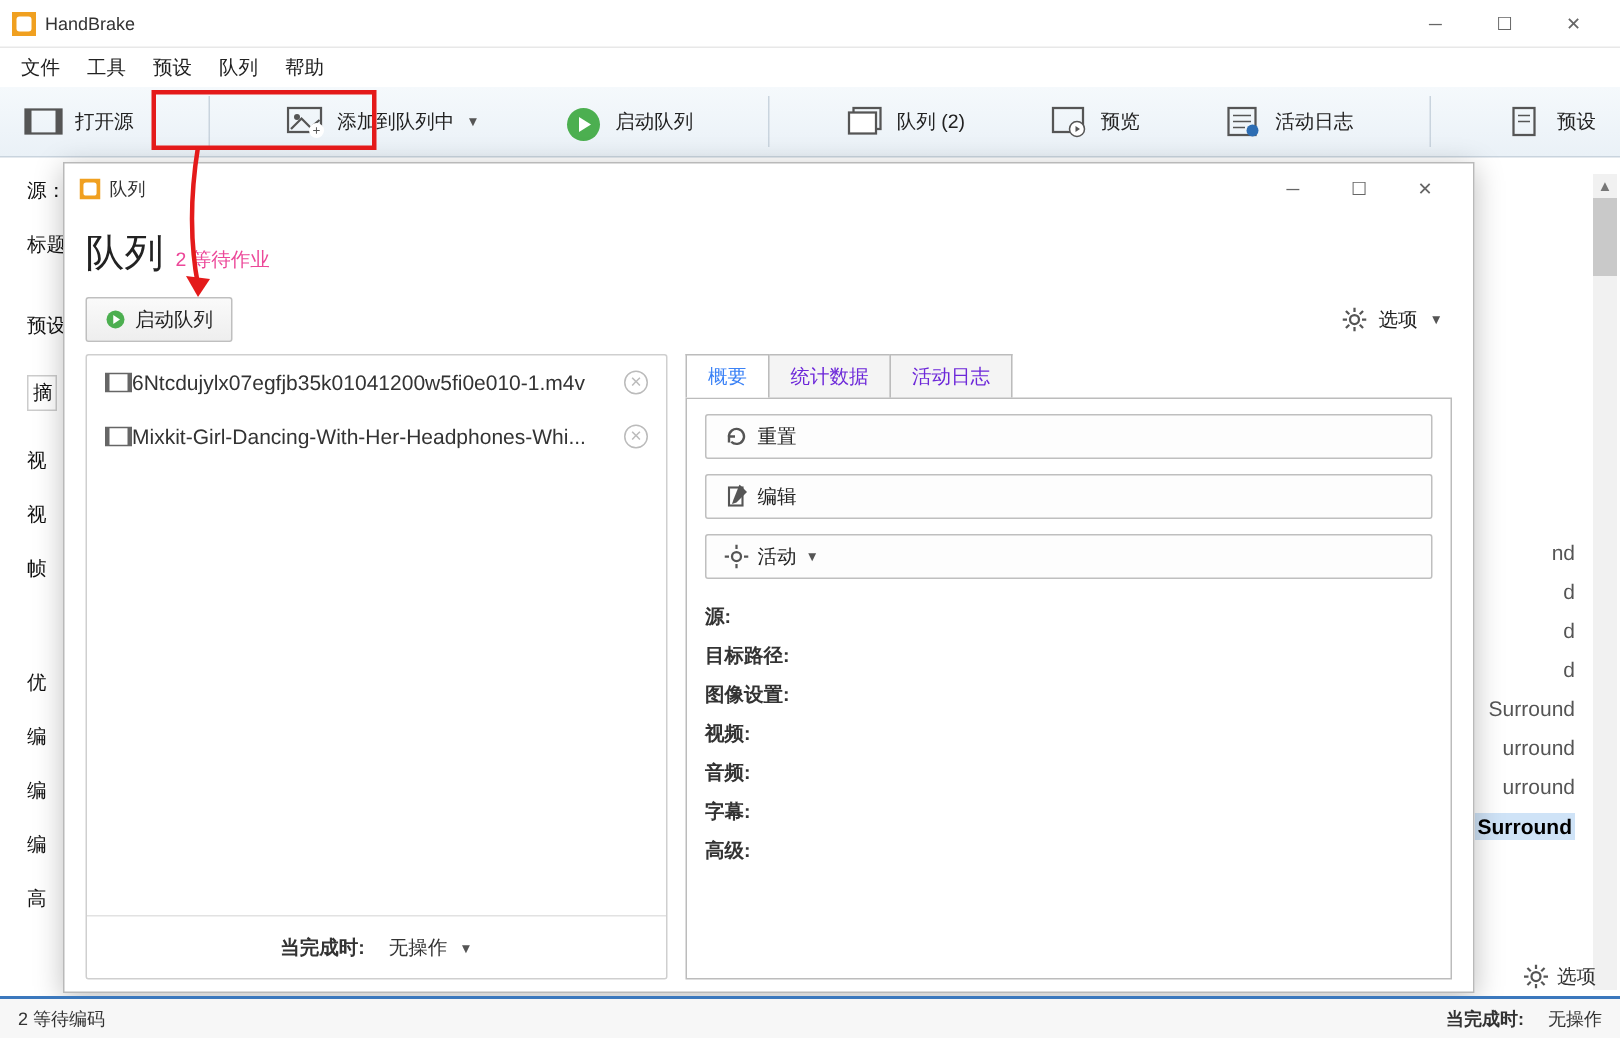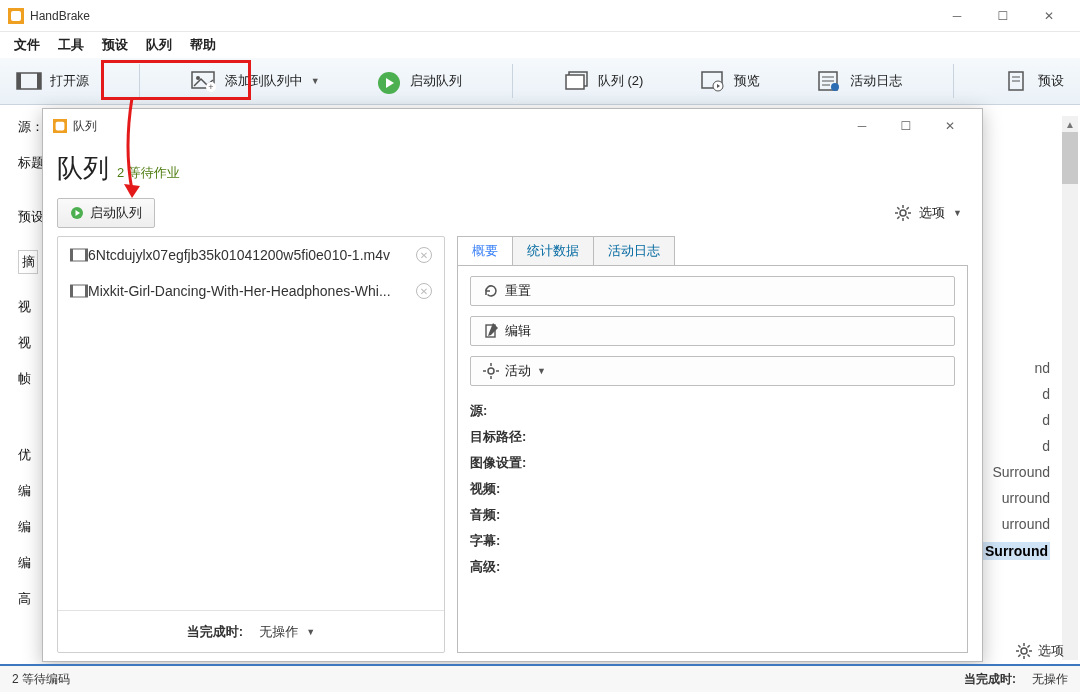--- a/index.html
+++ b/index.html
@@ -7,21 +7,21 @@
 
 
 .titlebar { height: 32px; display: flex; align-items: center; padding: 0 8px; border-bottom: 1px solid #e8e8e8; }
 .titlebar .app-icon { width: 16px; height: 16px; margin-right: 6px; }
 .titlebar .title { font-size: 12px; color: #333; flex: 1; }
 .win-controls { display: flex; gap: 0; }
 .win-btn { width: 46px; height: 30px; display: flex; align-items: center; justify-content: center; color: #666; font-size: 12px; }
 
 
 .menubar { height: 26px; display: flex; align-items: center; padding: 0 6px; gap: 2px; }
-.menubar .menu-item { padding: 3px 8px; font-size: 13px; color: #222; font-weight: bold; }
+.menubar .menu-item { padding: 3px 8px; font-size: 13px; color: #222; }
 
 
 .toolbar { height: 47px; background: linear-gradient(#f5f9fc,#eaf1f7); border-bottom: 1px solid #c9d4de; display: flex; align-items: center; padding: 0 6px; gap: 0; justify-content: space-between; }
 .tb-item { display: flex; align-items: center; gap: 8px; padding: 4px 10px; font-size: 13px; color: #222; }
 .tb-sep { width: 1px; height: 34px; background: #c9d4de; margin: 0 4px; }
 .tb-icon { width: 26px; height: 22px; display:inline-block; }
 
 .red-box { position: absolute; left: 101px; top: 60px; width: 150px; height: 40px; border: 3px solid #e41a1a; z-index: 5; pointer-events:none; }
 
 
@@ -31,38 +31,38 @@
 .options-btn-bg { position:absolute; right:16px; top:642px; font-size:13px; display:flex; align-items:center; gap:6px; }
 
 
 .queue-window { position: absolute; left: 42px; top: 108px; width: 941px; height: 554px; background: #fff; border: 1px solid #b9b9b9; box-shadow: 0 4px 18px rgba(0,0,0,.25); display:flex; flex-direction:column; }
 .q-titlebar { height: 34px; display:flex; align-items:center; padding: 0 10px; }
 .q-titlebar .title { font-size:12px; flex:1; }
 .q-titlebar .win-btn { width: 44px; height:28px; }
 
 .q-header { padding: 8px 14px 4px; display:flex; align-items:flex-end; gap:8px; }
 .q-header .big { font-size: 26px; color:#222; font-family: "SimSun", serif; }
-.q-header .sub { font-size: 13px; color:#4d7c0f; padding-bottom:4px; }
+.q-header .sub { font-size: 13px; color:#ec4899; padding-bottom:4px; }
 
 .q-toolbar { display:flex; align-items:center; padding: 8px 14px; }
 .btn { display:inline-flex; align-items:center; gap:6px; border:1px solid #bfbfbf; background:linear-gradient(#fafafa,#eee); padding: 5px 12px; font-size:13px; color:#222; border-radius:2px; }
 .btn.flat { background:#fdfdfd; }
 .q-toolbar .spacer { flex:1; }
 
 .q-body { flex:1; display:flex; gap:12px; padding: 0 14px 8px; }
 .q-list { width: 388px; border:1px solid #cfcfcf; border-radius:2px; display:flex; flex-direction:column; }
 .q-list-items { flex:1; overflow:auto; }
 .q-item { display:flex; align-items:center; gap:0; padding: 10px 12px; font-size: 14px; color:#333; }
 .q-item .fname { flex:1; white-space:nowrap; overflow:hidden; text-overflow:ellipsis; }
 .q-item .remove { width:16px; height:16px; border-radius:50%; border:1px solid #bbb; color:#bbb; font-size:10px; display:flex; align-items:center; justify-content:center; }
 .q-list-footer { border-top:1px solid #e2e2e2; height:42px; display:flex; align-items:center; justify-content:center; gap:16px; font-size:13px; }
 
 .q-detail { flex:1; display:flex; flex-direction:column; }
 .tabs { display:flex; }
-.tab { border:1px solid #bcbcbc; border-bottom:none; padding:5px 14px; font-size:13px; background:#f4f4f4; color:#0369a1; margin-right:-1px; }
+.tab { border:1px solid #bcbcbc; border-bottom:none; padding:5px 14px; font-size:13px; background:#f4f4f4; color:#6d28d9; margin-right:-1px; }
 .tab.active { background:#fff; color:#3b82f6; position:relative; z-index:2; }
 .detail-box { flex:1; border:1px solid #bcbcbc; padding:10px 12px; display:flex; flex-direction:column; gap:8px; }
 .detail-actions { display:flex; gap:10px; margin-bottom:8px;flex-direction:column; }
 .kv { font-size:13px; }
 .kv b { font-weight:bold; }
 
 
 .peek-right { position:absolute; right:30px; top:360px; font-size:14px; color:#555; display:flex; flex-direction:column; gap:10px; align-items:flex-end; }
 .peek-right .sel { background:#cfe3f7; color:#000; padding:1px 2px; font-weight:bold; }
 

